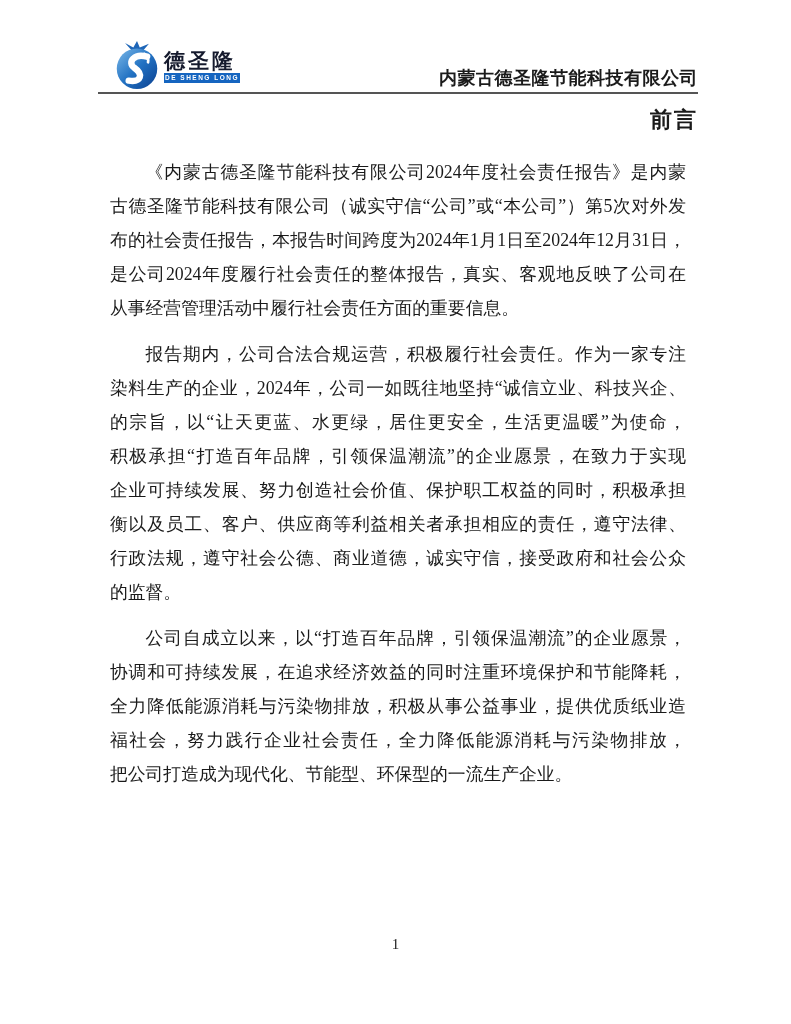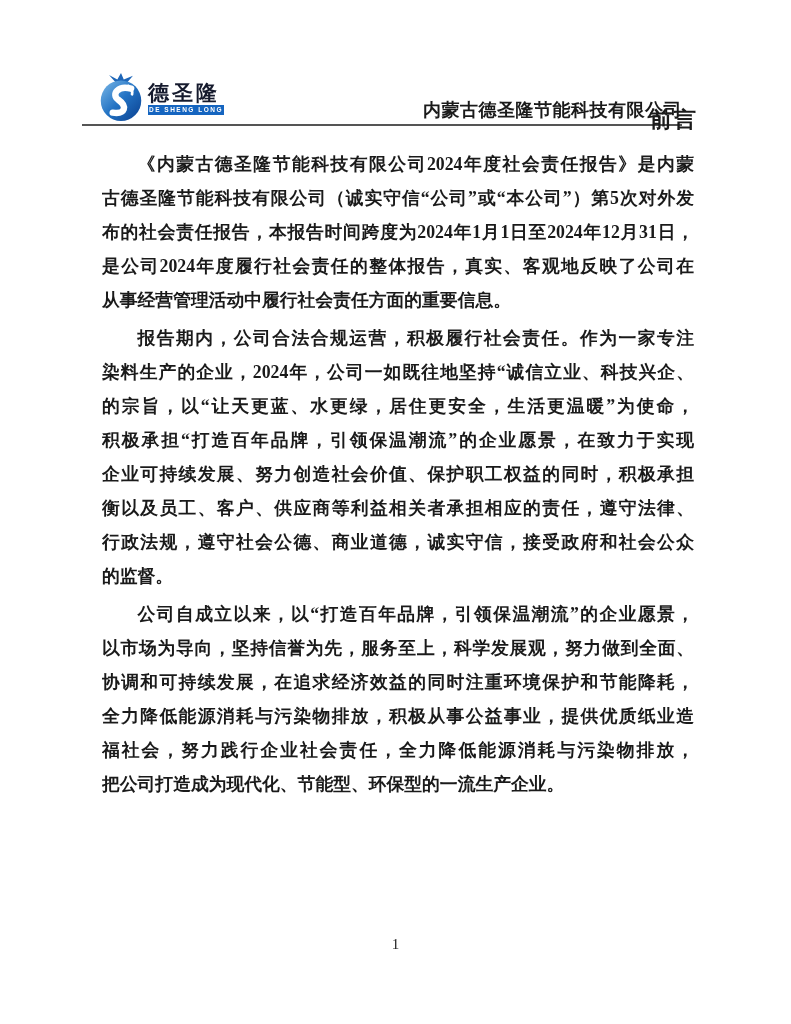--- a/index.html
+++ b/index.html
@@ -8,26 +8,25 @@
     position: relative;
     background: #ffffff;
     font-family: "Liberation Serif", "DejaVu Serif", serif;
     color: #1a1a1a;
     overflow: hidden;
   }
 
   
   .page-header {
     position: absolute;
-    left: 82px;
+    left: 98px;
     top: 0;
     width: 600px;
     height: 94px;
     border-bottom: 2px solid var(--rule-color, #555);
-    margin-top: 32px;
   }
   .logo {
     position: absolute;
     left: 16px;
     top: 40px;
     display: flex;
     align-items: flex-start;
     gap: 4px;
   }
   .logo-mark { display: block; }
@@ -84,21 +83,21 @@
 
   
   .doc-body {
     position: absolute;
     top: 143px;
     left: 98px;
     width: 600px;
     font-size: 17.8px;
     line-height: 34px;
   }
-  .paragraph { margin: 4px; font-weight: bold; }
+  .paragraph { margin: 12px; }
   .line {
     text-align: justify;
     text-align-last: justify;
     height: 34px;
     overflow: hidden;
     white-space: nowrap;
   }
   .line.first { text-indent: 2em; }
   .line.last { text-align-last: left; }
 
@@ -156,21 +155,20 @@
       <div class="line">染料生产的企业，2024年，公司一如既往地坚持“诚信立业、科技兴企、</div>
       <div class="line">的宗旨，以“让天更蓝、水更绿，居住更安全，生活更温暖”为使命，</div>
       <div class="line">积极承担“打造百年品牌，引领保温潮流”的企业愿景，在致力于实现</div>
       <div class="line">企业可持续发展、努力创造社会价值、保护职工权益的同时，积极承担</div>
       <div class="line">衡以及员工、客户、供应商等利益相关者承担相应的责任，遵守法律、</div>
       <div class="line">行政法规，遵守社会公德、商业道德，诚实守信，接受政府和社会公众</div>
       <div class="line last">的监督。</div>
     </div>
     <div class="paragraph">
       <div class="line first">公司自成立以来，以“打造百年品牌，引领保温潮流”的企业愿景，</div>
-      <div class="line">以市场为导向，坚持信誉为先，服务至上，科学发展观，努力做到全面、</div>
       <div class="line">协调和可持续发展，在追求经济效益的同时注重环境保护和节能降耗，</div>
       <div class="line">全力降低能源消耗与污染物排放，积极从事公益事业，提供优质纸业造</div>
       <div class="line">福社会，努力践行企业社会责任，全力降低能源消耗与污染物排放，</div>
       <div class="line last">把公司打造成为现代化、节能型、环保型的一流生产企业。</div>
     </div>
   </main>
 
 <footer class="page-footer">
   <span>1</span>
 </footer>

